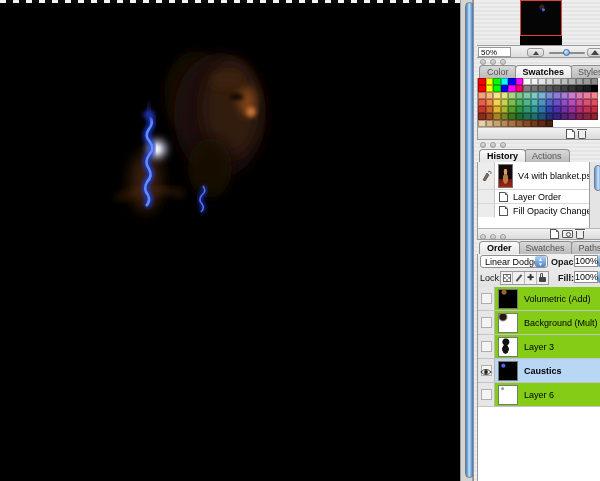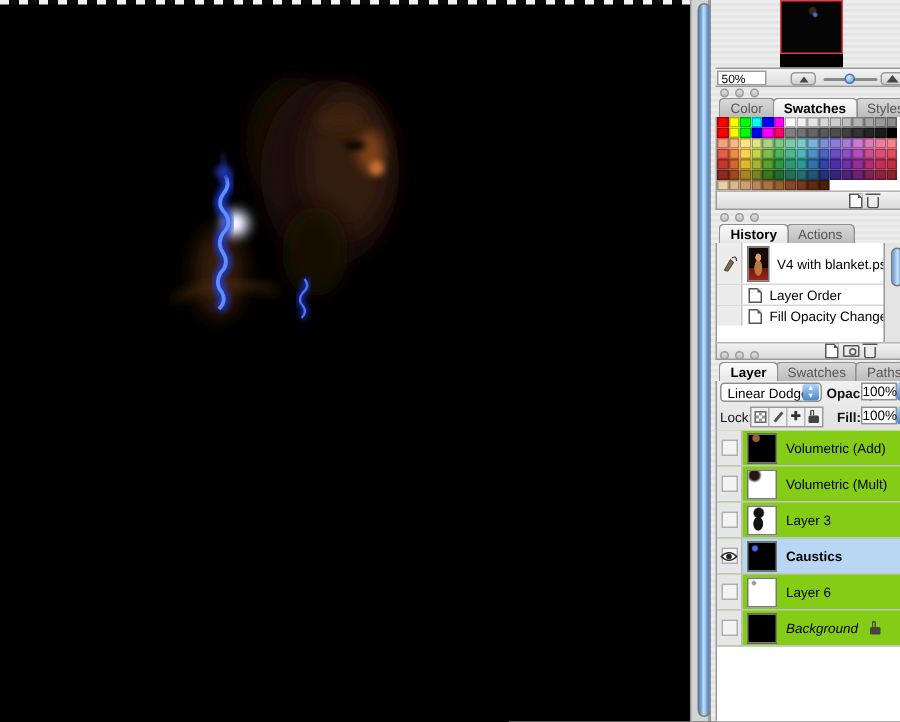--- a/index.html
+++ b/index.html
@@ -351,21 +351,21 @@
     <div class="ic-cam"></div>
     <div class="ic-trash"></div>
   </div>
 
   <div class="sect dots" style="top:233px;">
     <div class="dot"></div>
     <div class="dot"></div>
     <div class="dot"></div>
   </div>
   <div class="sect tabs" style="top:241px;">
-    <div class="tab active">Layer</div>
+    <div class="tab active">Order</div>
     <div class="tab">Swatches</div>
     <div class="tab">Paths</div>
   </div>
   <div class="sect" style="top:254px;height:33px;background:linear-gradient(#F0F0F0,#E2E2E2);border-left:1px solid #9a9a9a;box-sizing:border-box;">
     <div class="blendrow">
       <div class="popup">
         <span>Linear Dodge</span>
         <div class="stepper">▲<br>▼</div>
       </div>
       <div class="flabel" style="left:73px;top:3px;">Opacity:</div>
@@ -409,21 +409,21 @@
           </div>
     </div>
     <div class="lrow">
       <div class="eyecell">
             <div class="eyebox">
               <span class="eye"></span>
             </div>
           </div>
       <div class="rowbody">
             <div class="thumb t-white-dark-blob"></div>
-        <div class="lname">Volumetric (Mult)</div>
+        <div class="lname">Background (Mult)</div>
         <div class="lockbadge" style="visibility: hidden;">
               <div class="ic-lock"></div>
             </div>
           </div>
     </div>
     <div class="lrow">
       <div class="eyecell">
             <div class="eyebox">
               <span class="eye"></span>
             </div>
@@ -460,30 +460,16 @@
             </div>
           </div>
       <div class="rowbody">
             <div class="thumb t-white-speck"></div>
         <div class="lname">Layer 6</div>
         <div class="lockbadge" style="visibility: hidden;">
               <div class="ic-lock"></div>
             </div>
           </div>
     </div>
-    <div class="lrow">
-      <div class="eyecell">
-            <div class="eyebox">
-              <span class="eye"></span>
-            </div>
-          </div>
-      <div class="rowbody">
-            <div class="thumb t-solid-black"></div>
-        <div class="lname" style="font-style: italic;">Background</div>
-        <div class="lockbadge">
-              <div class="ic-lock"></div>
-            </div>
-          </div>
-    </div>
   </div>
 
 </div>
 </div>
 
 </body></html>

